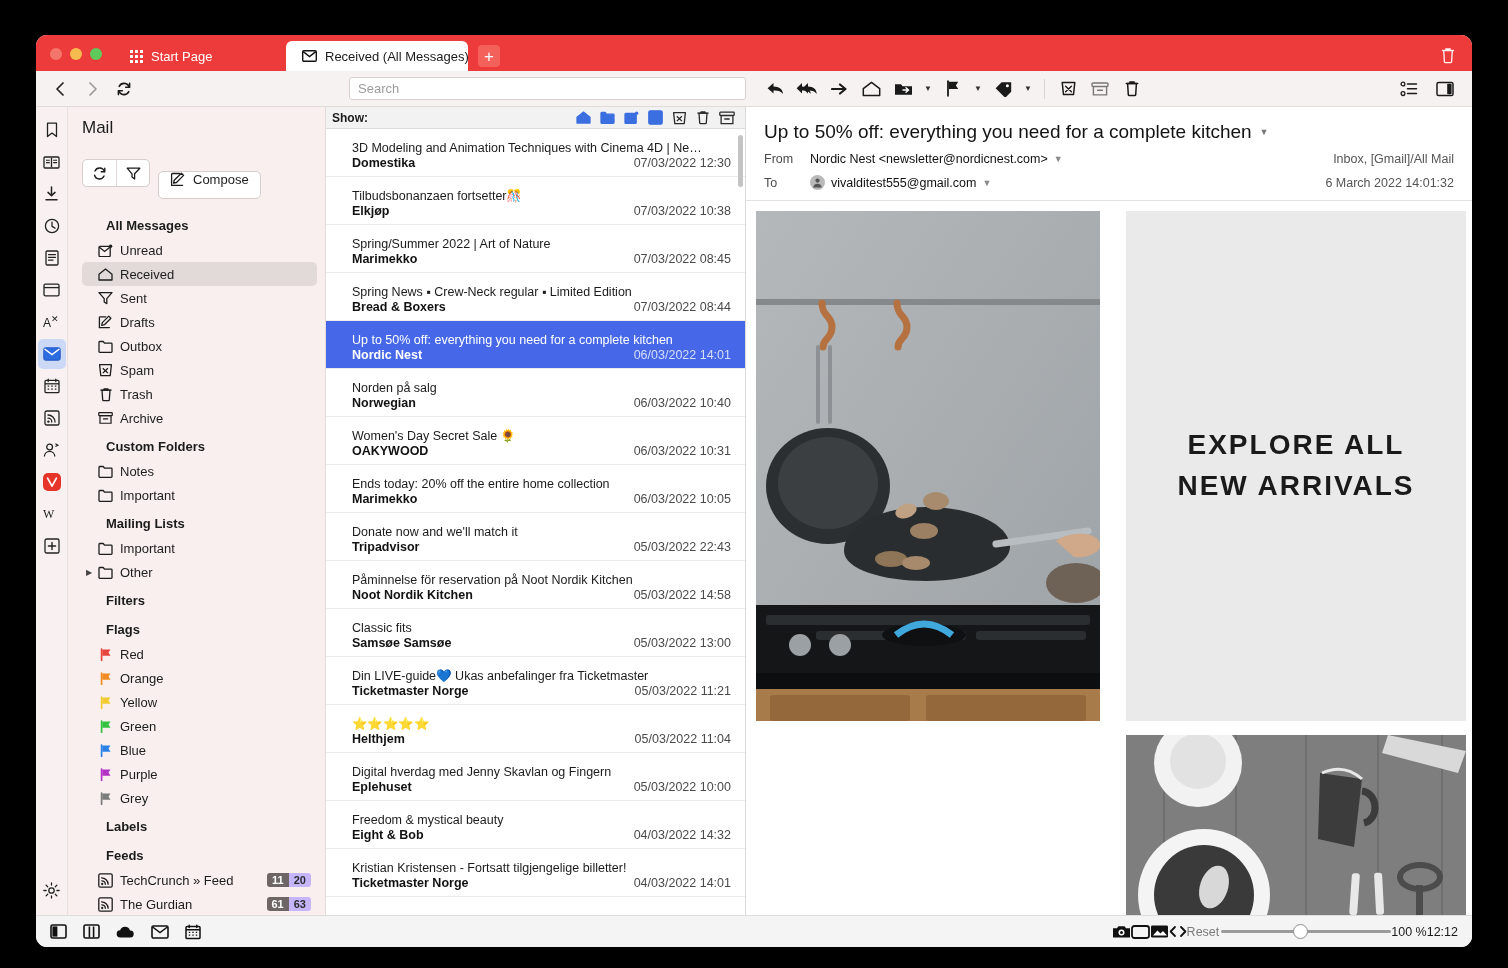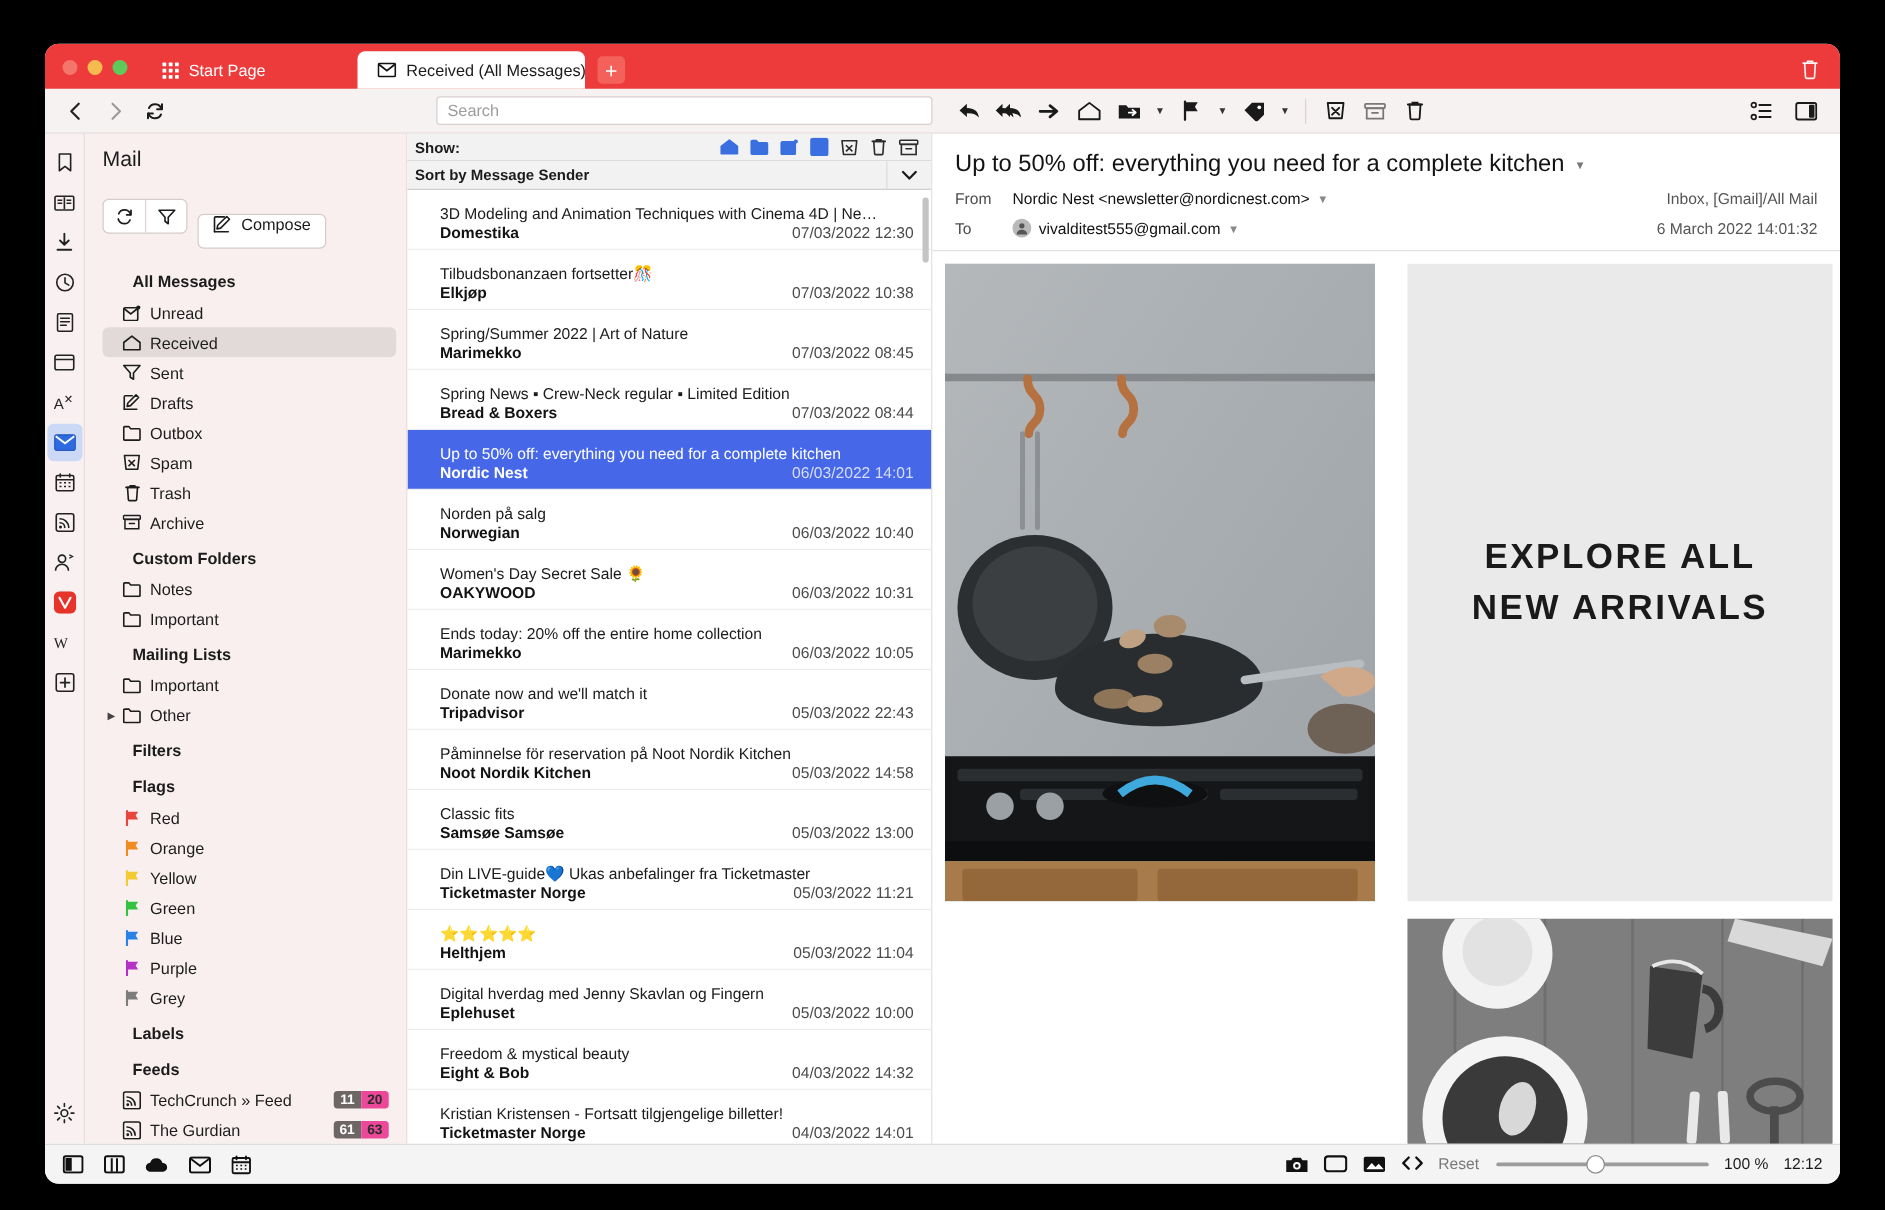--- a/index.html
+++ b/index.html
@@ -114,21 +114,21 @@
     display: flex; align-items: center; gap: 9px; height: 24px;
     padding-left: 38px; margin: 0 8px 0 14px; border-radius: 5px;
     font-size: 13px; color: #1d1d1d; position: relative;
   }
   .row.sel { background: #E2D9D9; }
   .row .ic { position: absolute; left: 16px; display: flex; width: 15px; justify-content: center; }
   .row .disc { position: absolute; left: 4px; font-size: 8px; color: #444; }
   .flagdot { width: 13px; height: 13px; }
   .badges { margin-left: auto; display: flex; padding-right: 6px; font-size: 11px; font-weight: bold; }
   .b-unread { background: #6E6565; color: #fff; padding: 1px 5px; border-radius: 3px 0 0 3px; }
-  .b-total { background: #ec4899; color: #2b2b2b; padding: 1px 5px; border-radius: 0 3px 3px 0; }
+  .b-total { background: #c4b5fd; color: #2b2b2b; padding: 1px 5px; border-radius: 0 3px 3px 0; }
 
   
   .msglist { width: 420px; flex: 0 0 420px; background: #fff; display: flex; flex-direction: column; border-right: 1px solid #DADADA; }
   .showrow {
     height: 22px; background: #F2F2F2; border-bottom: 1px solid #DCDCDC;
     display: flex; align-items: center; padding: 0 10px 0 6px; gap: 0;
     font-size: 12px; font-weight: bold; color: #1b1b1b;
   }
   .showicons { margin-left: auto; display: flex; gap: 9px; align-items: center; }
   .sortrow {
@@ -173,21 +173,21 @@
     text-align: center; font-size: 28px; letter-spacing: 2px; color: #1a1a1a; line-height: 1.45;
   }
   .tile-photo { height: 180px; background: #8C8C8C; position: relative; overflow: hidden; }
 
   
   .statusbar {
     height: 32px; background: #F4F4F4; border-top: 1px solid #DDD;
     display: flex; align-items: center; padding: 0 14px; flex: 0 0 32px;
   }
   .sb-left { display: flex; gap: 16px; align-items: center; color: #111; }
-  .sb-right { margin-left: auto; display: flex; gap: 12px; color: #111; }
+  .sb-right { margin-left: auto; display: flex; gap: 0; align-items: center; color: #111; }
   .sb-reset { font-size: 12.5px; color: #7a7a7a; margin-right: 2px; }
   .slider { width: 170px; height: 14px; position: relative; display: flex; align-items: center; }
   .slider .track { width: 100%; height: 3px; background: #9b9b9b; border-radius: 2px; }
   .slider .knob { position: absolute; left: 42%; width: 15px; height: 15px; border-radius: 50%; background: #fff; border: 1.5px solid #8e8e8e; }
   .sb-zoom, .sb-time { font-size: 12.5px; color: #1b1b1b; }
   svg { display: block; }
 </style>
 </head>
 <body>
 
@@ -718,28 +718,20 @@
                 </svg>
               </span>
               <span style="color: rgb(43, 43, 43); display: flex;">
                 <svg width="16" height="14" viewBox="0 0 16 14">
                   <rect x=".8" y="1.2" width="14.4" height="3.2" rx=".7" stroke="currentColor" fill="none" stroke-width="1.3"></rect>
                   <path d="M2.1 4.6h11.8v8H2.1z" stroke="currentColor" fill="none" stroke-width="1.3"></path>
                   <path d="M5.8 8h4.4" stroke="currentColor" fill="none" stroke-width="1.3" stroke-linecap="round"></path>
                 </svg>
               </span>
             </span>
-        </div>
-        <div class="sortrow">
-          <span>Sort by Message Sender</span>
-          <span class="sortcaret">
-            <svg width="13" height="9" viewBox="0 0 13 9">
-                <path d="M1.4 1.6 6.5 6.8l5.1-5.2" fill="none" stroke="#1b1b1b" stroke-width="1.8" stroke-linecap="round" stroke-linejoin="round"></path>
-              </svg>
-          </span>
         </div>
         <div class="msgs">
           <div class="scrollthumb"></div>
         <div class="msg">
               <div class="subj">3D Modeling and Animation Techniques with Cinema 4D | Ne…</div>
               <div class="line2">
                 <span class="sender">Domestika</span>
                 <span class="date">07/03/2022 12:30</span>
               </div>
             </div>

